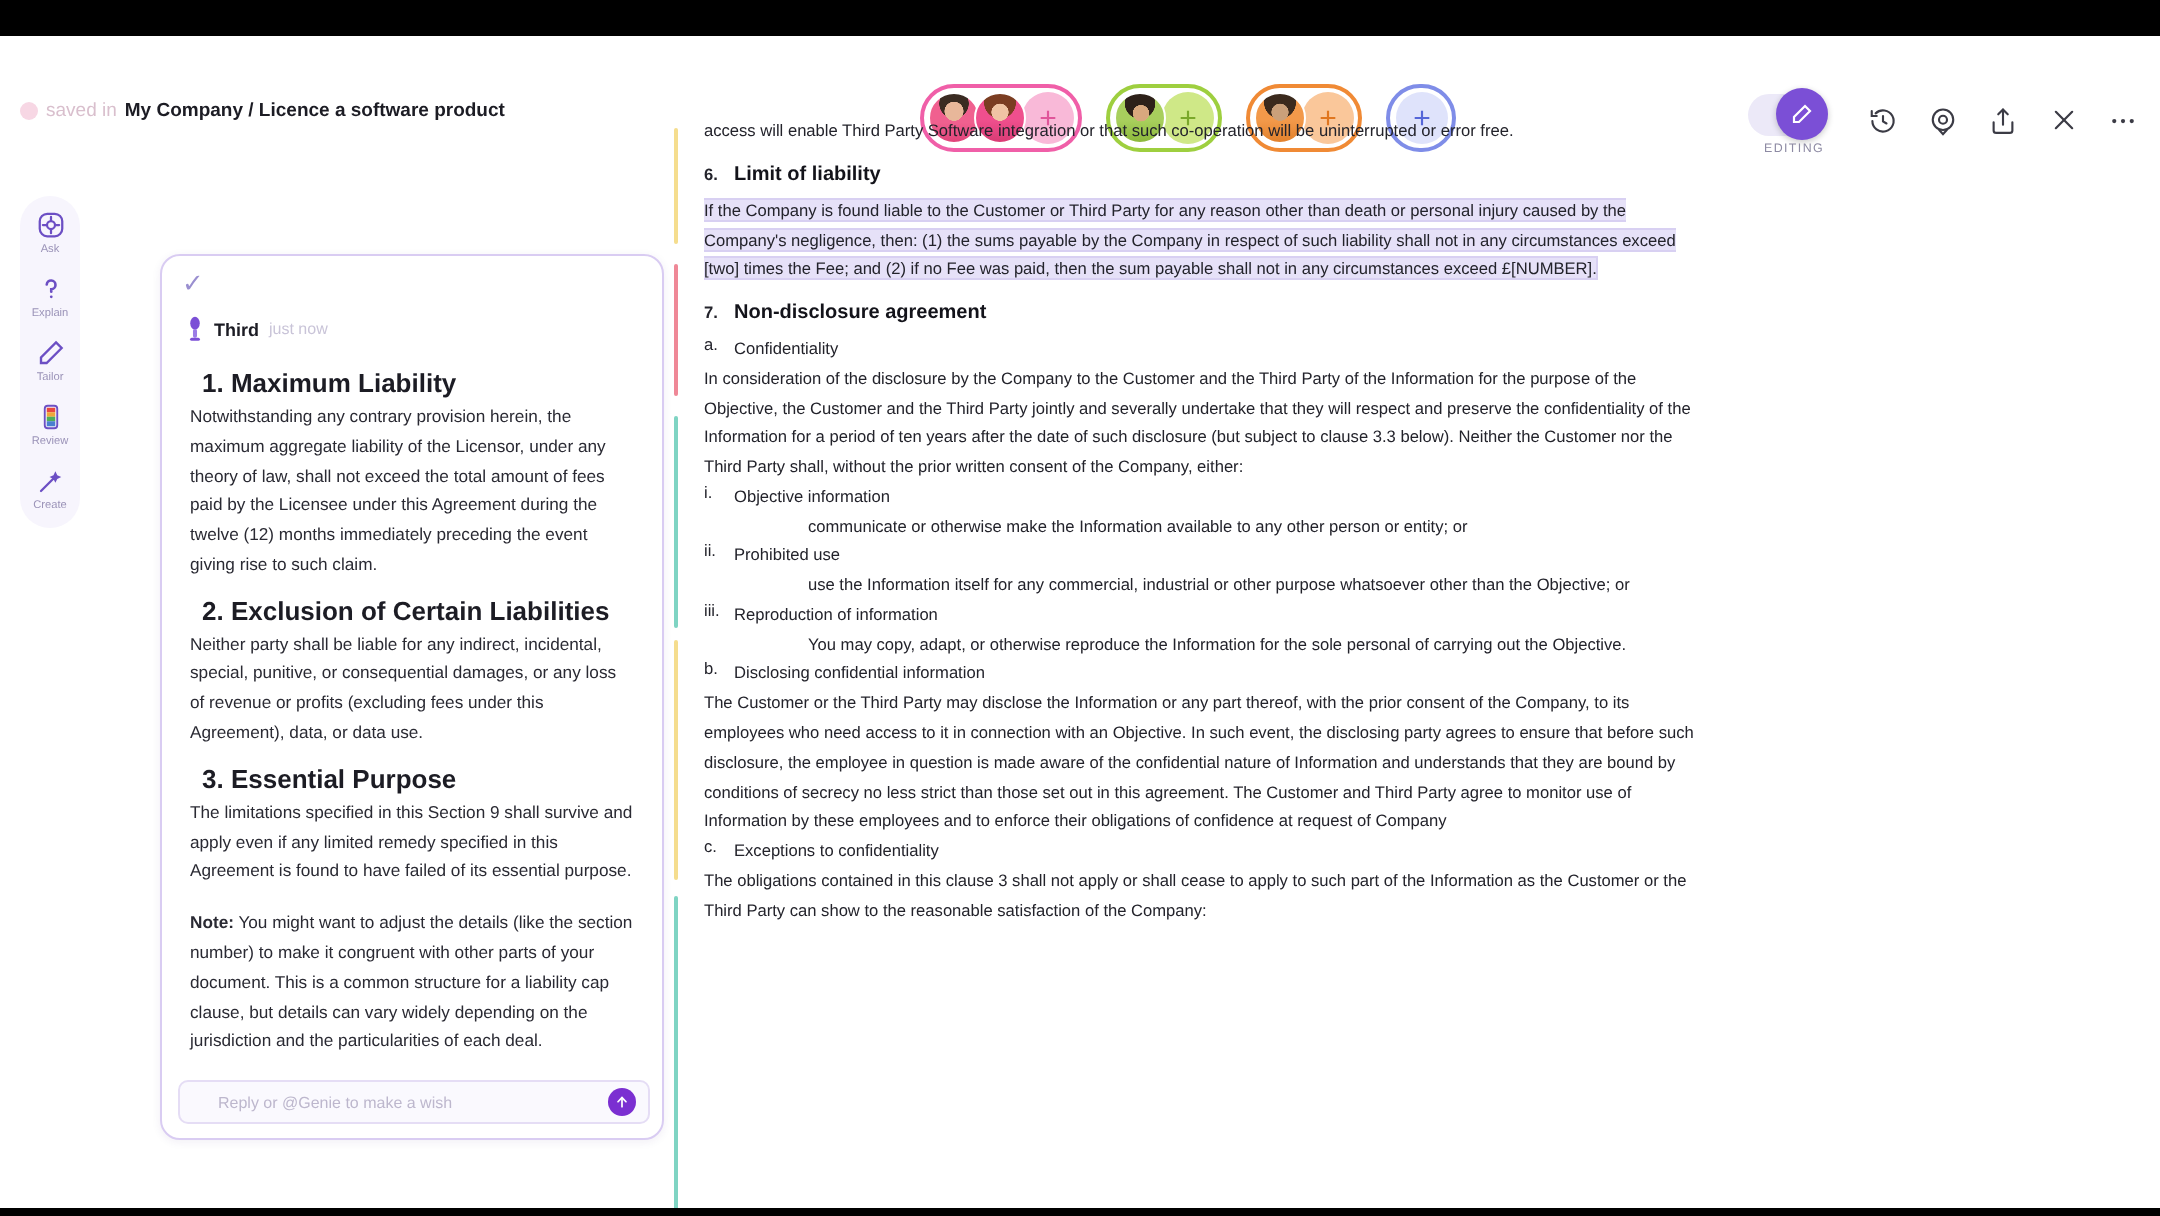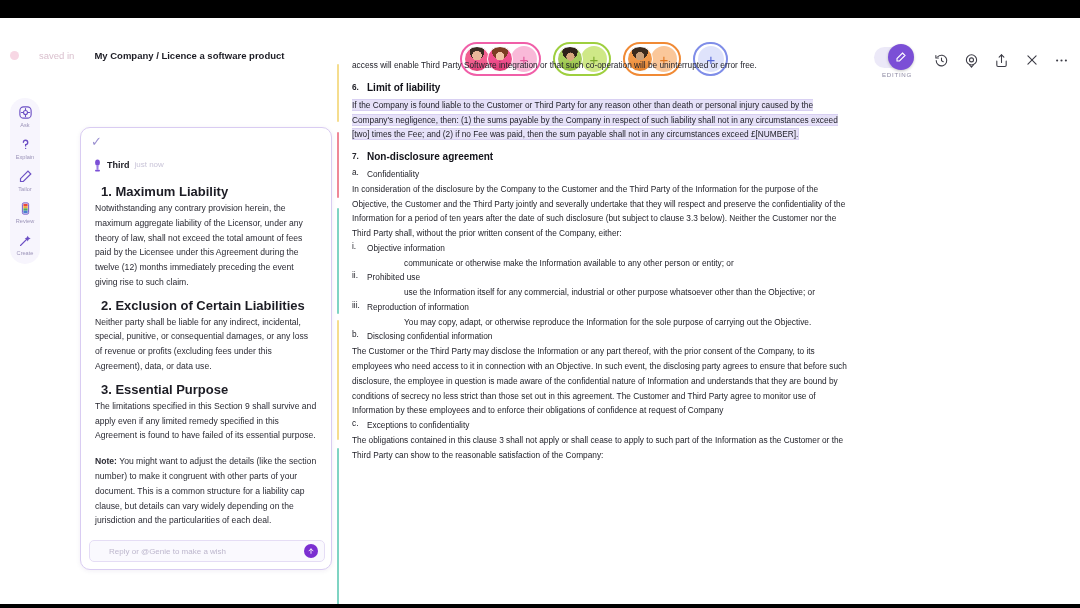--- a/index.html
+++ b/index.html
@@ -10,21 +10,21 @@
     overflow: hidden;
   }
   .app { position: relative; width: 1080px; height: 608px; background:#fff; }
 
   
   .bar-top { position:absolute; left:0; top:0; width:1080px; height:18px; background:#000; }
   .bar-bottom { position:absolute; left:0; bottom:0; width:1080px; height:4px; background:#000; }
 
   
   .header { position:absolute; left:0; top:18px; width:1080px; height:44px; background:#fff; }
-  .breadcrumb { position:absolute; left:10px; top:32px; display:flex; align-items:center; gap:20px;
+  .breadcrumb { position:absolute; left:10px; top:32px; display:flex; align-items:center; gap:4px;
                 font-size:9.5px; white-space:nowrap; }
   .saved-dot { width:9px; height:9px; border-radius:50%; background:#f7d7e4; flex:none; }
   .saved-text { color:#d9bfcd; font-size:9.5px; }
   .crumb-main { color:#1c1c24; font-weight:bold; font-size:9.5px; }
 
   
   .avatars { position:absolute; left:460px; top:24px; display:flex; align-items:center; gap:12px; }
   .agroup { display:flex; align-items:center; border-radius:999px; padding:2px; background:#fff; }
   .agroup.pink   { border:2px solid #f05fa8; }
   .agroup.green  { border:2px solid #9ecf3f; }
@@ -356,21 +356,21 @@
     <div class="row ind2">
       <span class="num">ii.</span>
       <span class="d-p">Prohibited use</span>
     </div>
     <div class="d-p ind3">use the Information itself for any commercial, industrial or other purpose whatsoever other than the Objective; or</div>
 
     <div class="row ind2">
       <span class="num">iii.</span>
       <span class="d-p">Reproduction of information</span>
     </div>
-    <div class="d-p ind3">You may copy, adapt, or otherwise reproduce the Information for the sole purpose of carrying out the Objective.</div>
+    <div class="d-p ind3">You may copy, adapt, or otherwise reproduce the Information for the sole personal of carrying out the Objective.</div>
 
     <div class="row ind1">
       <span class="num">b.</span>
       <span class="d-p">Disclosing confidential information</span>
     </div>
     <div class="d-p ind2">The Customer or the Third Party may disclose the Information or any part thereof, with the prior consent of the Company, to its employees who need access to it in connection with an Objective. In such event, the disclosing party agrees to ensure that before such disclosure, the employee in question is made aware of the confidential nature of Information and understands that they are bound by conditions of secrecy no less strict than those set out in this agreement. The Customer and Third Party agree to monitor use of Information by these employees and to enforce their obligations of confidence at request of Company</div>
 
     <div class="row ind1">
       <span class="num">c.</span>
       <span class="d-p">Exceptions to confidentiality</span>

